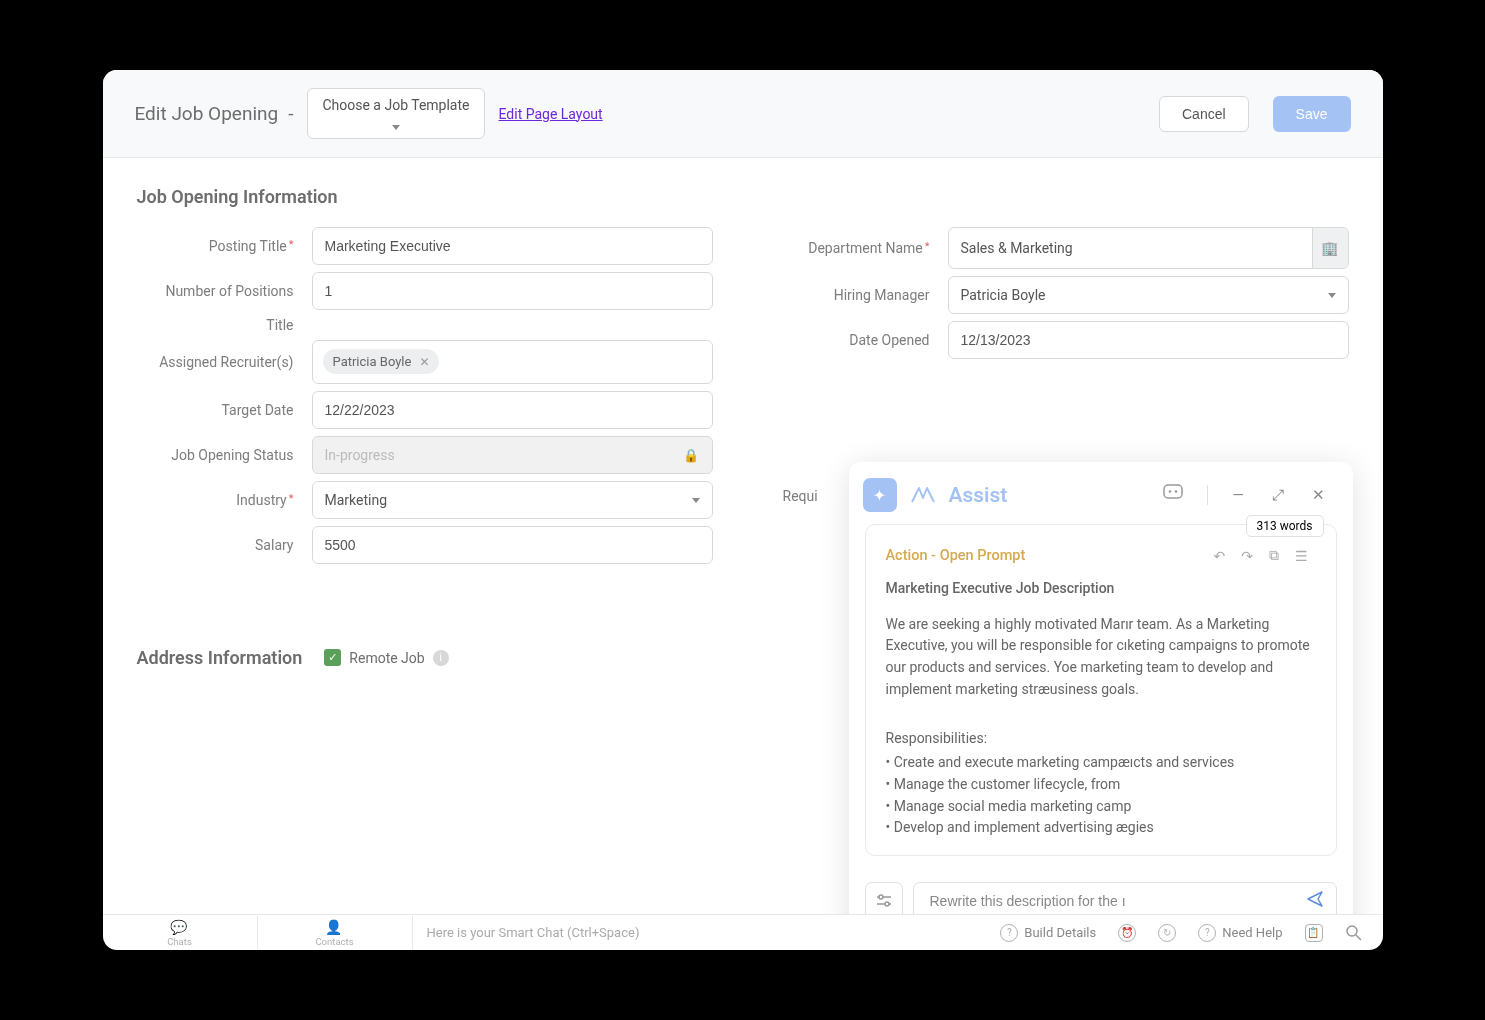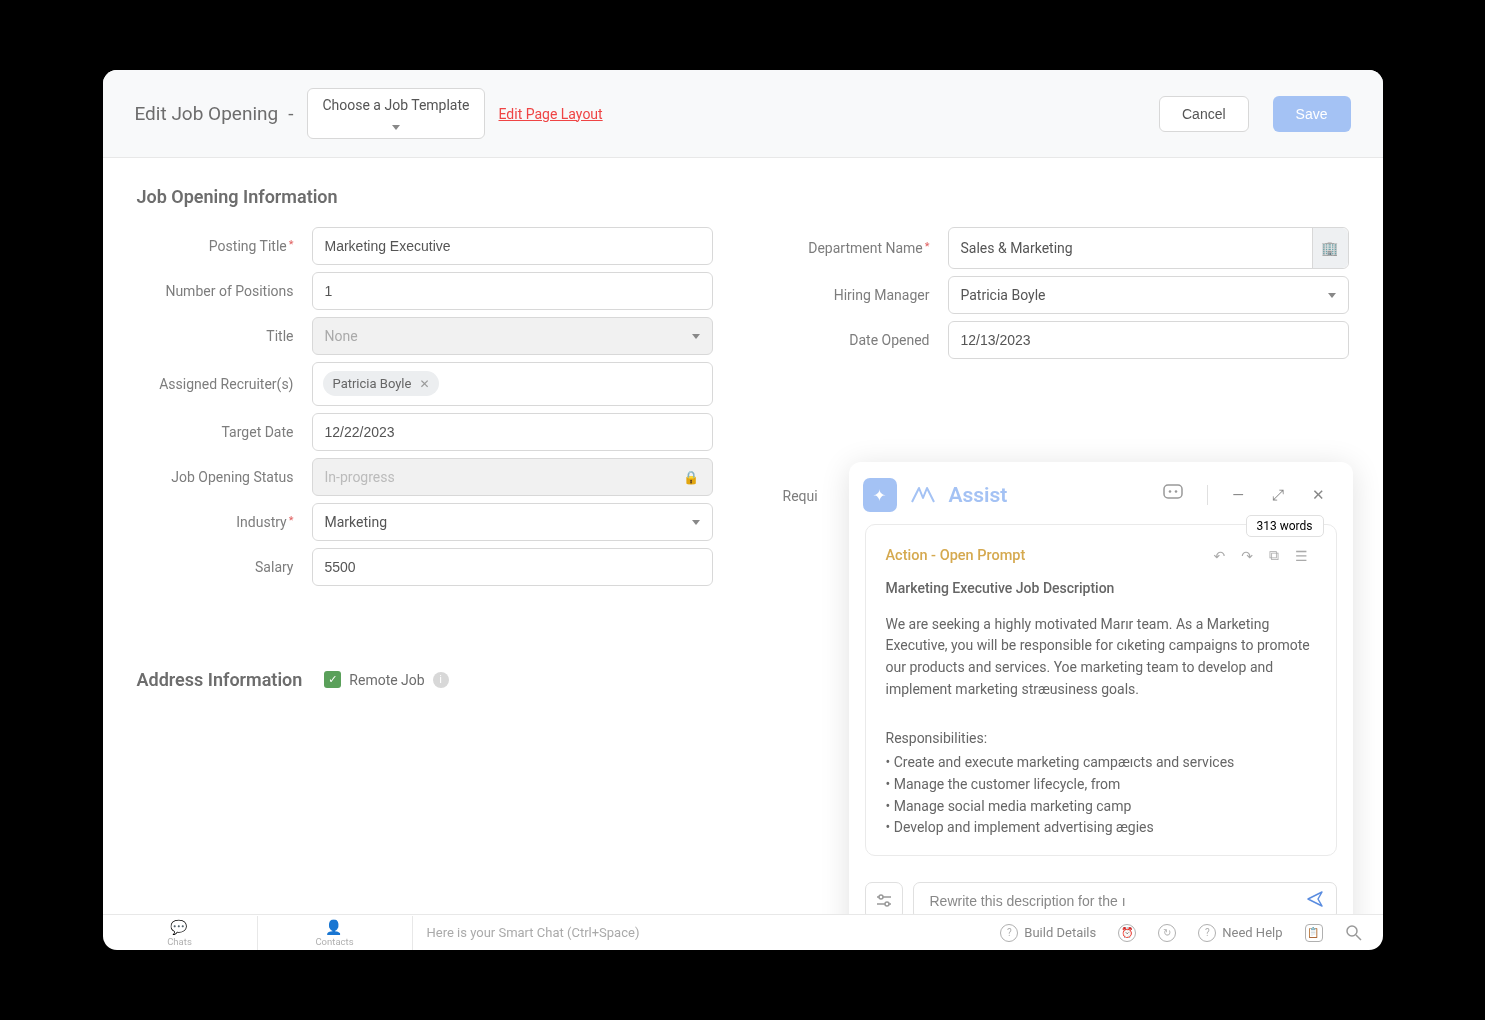--- a/index.html
+++ b/index.html
@@ -52,21 +52,21 @@
   cursor: pointer;
   flex-direction: column;
 }
 .chevron-down {
   width: 0; height: 0;
   border-left: 4px solid transparent;
   border-right: 4px solid transparent;
   border-top: 5px solid #888;
 }
 .edit-layout-link {
-  color: #ef4444;
+  color: #6d28d9;
   text-decoration: underline;
   font-size: 14px;
   cursor: pointer;
 }
 .header-spacer { flex: 1; }
 .btn {
   border-radius: 6px;
   padding: 9px 22px;
   font-size: 14px;
   cursor: pointer;
@@ -372,24 +372,20 @@
         <div class="form-row">
           <div class="form-label"><span>Posting Title</span><span class="req">*</span></div>
           <input class="form-control" value="Marketing Executive" style="">
         </div>
         <div class="form-row">
           <div class="form-label">Number of Positions</div>
           <input class="form-control" value="1" style="">
         </div>
         <div class="form-row">
           <div class="form-label">Title</div>
-          <div class="form-control select disabled">
-            <span>None</span>
-            <span class="chevron-down"></span>
-          </div>
         </div>
         <div class="form-row">
           <div class="form-label">Assigned Recruiter(s)</div>
           <div class="chip-container">
             <span class="chip">
               <span>Patricia Boyle</span>
               <span class="x">✕</span>
             </span>
           </div>
         </div>

